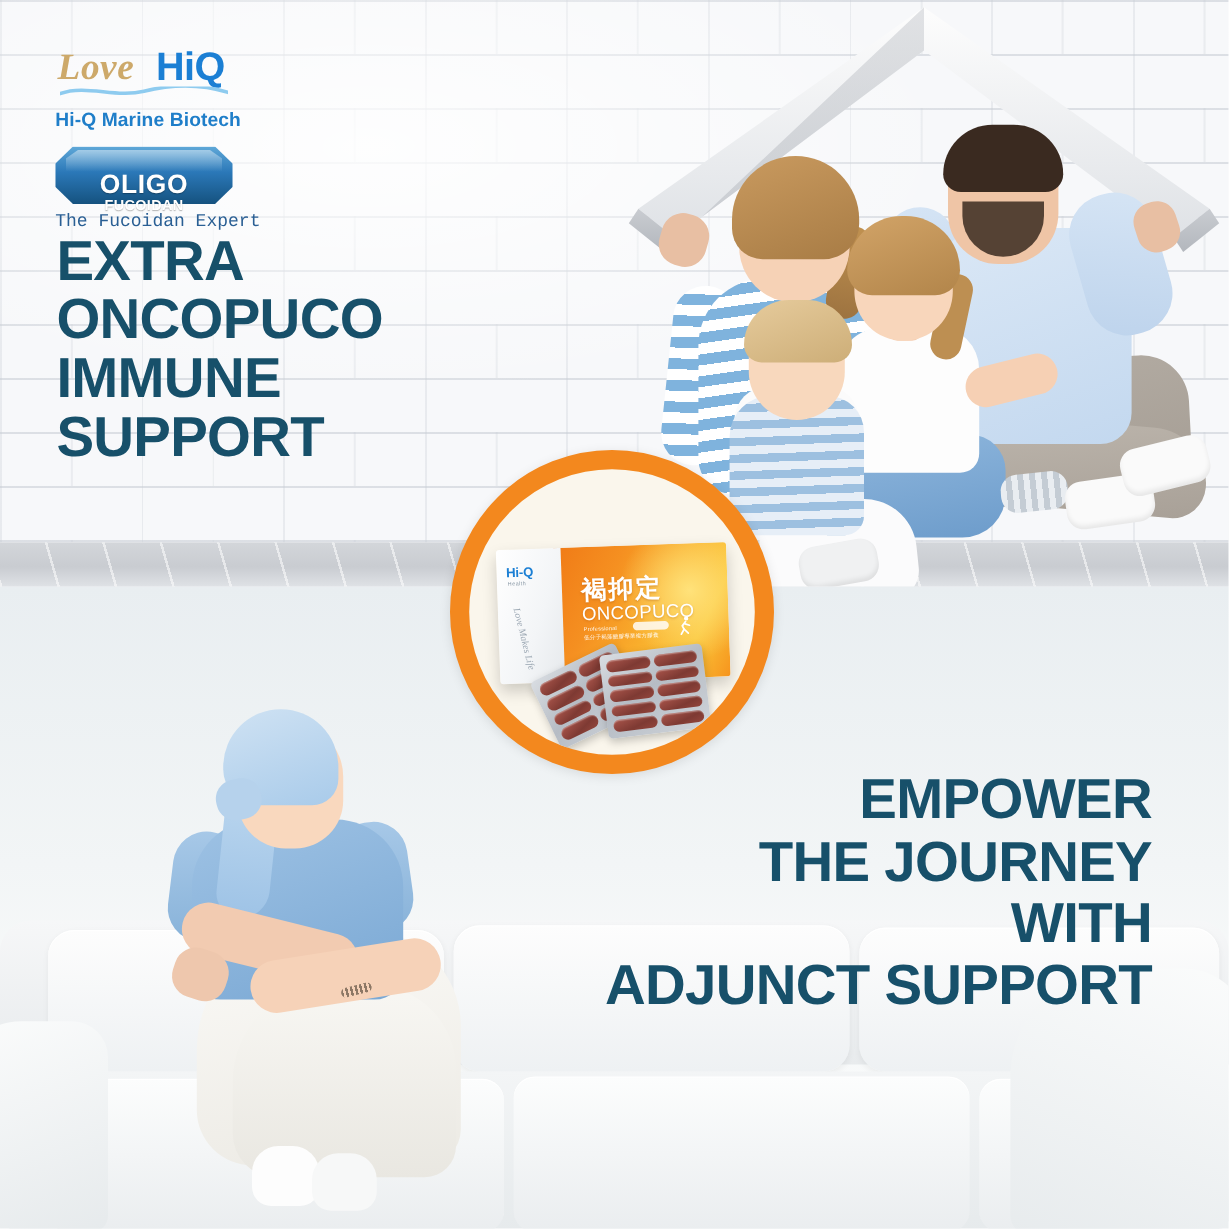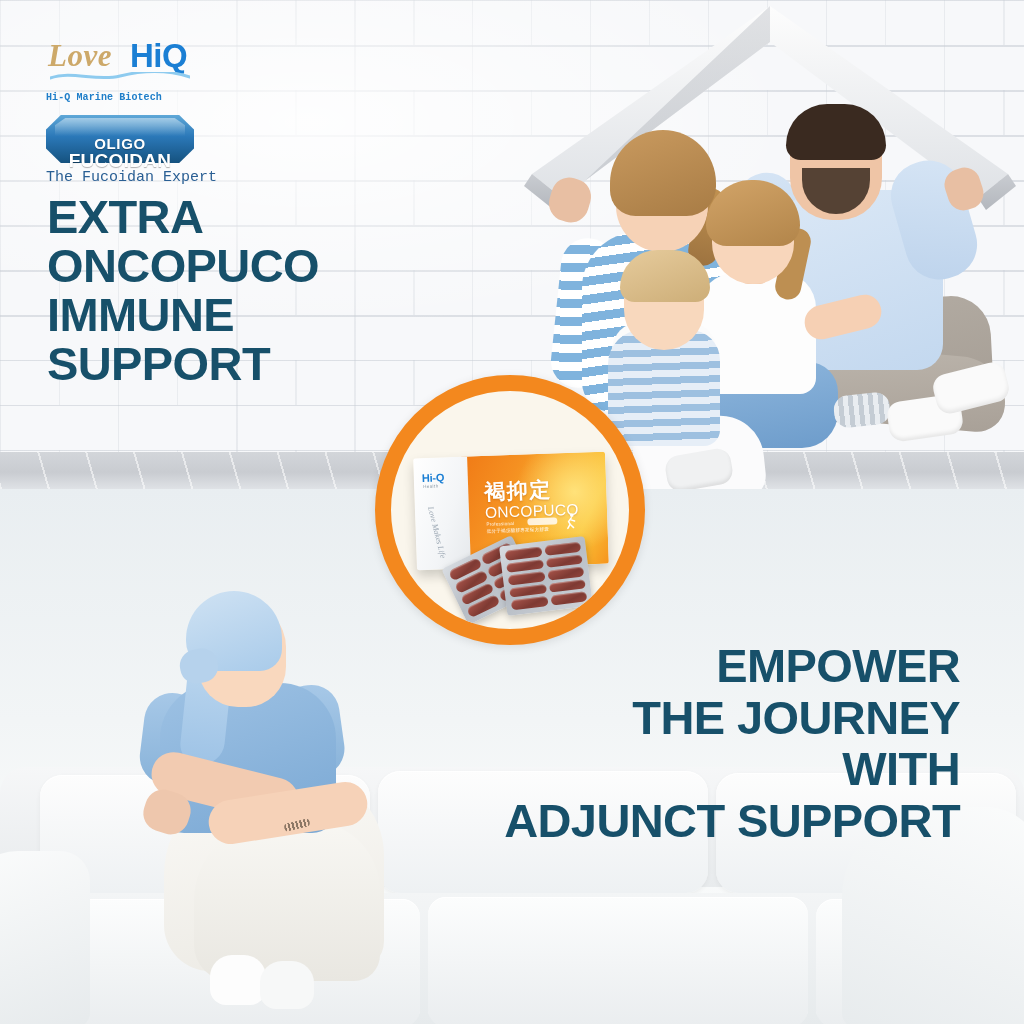--- a/index.html
+++ b/index.html
@@ -278,22 +278,22 @@
   }
   .fucohiq .hiq{
     position:absolute; left:84px; top:-1px;
     font-family:"Liberation Sans", sans-serif;
     font-weight:700; font-size:33px; color:#1b7fd4; letter-spacing:-.5px;
   }
   .fucohiq .wave{
     position:absolute; left:4px; top:34px; width:140px; height:10px;
   }
   .tagline-1{
-    font-family:Liberation Mono, monospace;
-    font-weight:700; font-size:10px; color:#1f7ec9;
+    font-family:Liberation Sans, sans-serif;
+    font-weight:700; font-size:16px; color:#1f7ec9;
     letter-spacing:.1px; margin-top:-4px;
   }
 
   .oligo-badge{
     position:relative; margin-top:12px;
     width:148px; height:48px;
   }
   .oligo-badge .shield{
     position:absolute; inset:0;
     background:linear-gradient(180deg,#5fa8d8 0%, #2b78b8 45%, #15527f 100%);
@@ -304,22 +304,22 @@
     position:absolute; left:6%; top:6%; width:88%; height:38%;
     background:linear-gradient(180deg,rgba(255,255,255,.45),rgba(255,255,255,0));
     clip-path:polygon(8% 0, 92% 0, 100% 40%, 100% 100%, 0 100%, 0 40%);
   }
   .oligo-badge .txt{
     position:absolute; inset:0;
     display:flex; flex-direction:column; align-items:center; justify-content:center;
     color:#fff; font-weight:700; line-height:1.02;
     text-shadow:0 1px 1px rgba(0,0,0,.3);
   }
-  .oligo-badge .o1{ font-size:15px; letter-spacing:.6px;margin-top:28px; }
-  .oligo-badge .o2{ font-size:19px; letter-spacing:.3px; }
+  .oligo-badge .o1{ font-size:22px; letter-spacing:.6px;margin-top:28px; }
+  .oligo-badge .o2{ font-size:12px; letter-spacing:.3px; }
   .tagline-2{
     margin-top:6px;
     font-family:Liberation Mono, monospace;
     font-size:15px; color:#2a5f94; font-weight:400;
   }
 
   
   .headline-top{
     position:absolute; left:47px; top:193px; width:370px;
     font-weight:700; font-size:47px; line-height:1.04;

